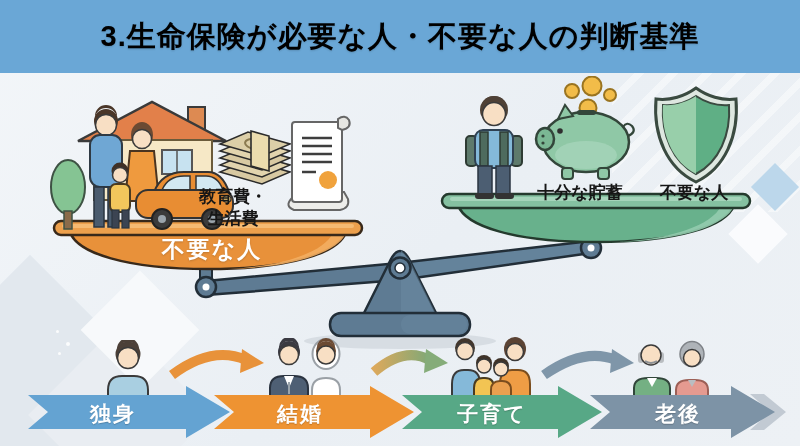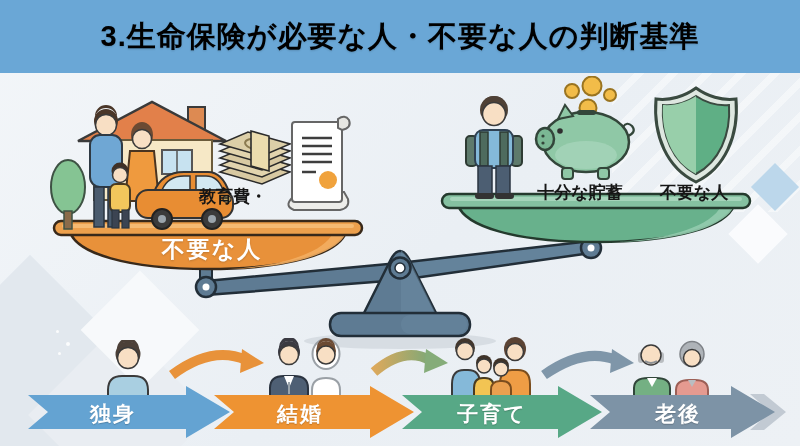--- a/index.html
+++ b/index.html
@@ -117,20 +117,21 @@
     <polygon points="6,48 48,60 76,48 34,36" fill="#D8C9A2" stroke="#2B2B2B" stroke-width="1.6"></polygon>
     <polygon points="6,41 48,53 76,41 34,29" fill="#E2D4AE" stroke="#2B2B2B" stroke-width="1.6"></polygon>
     <polygon points="6,34 48,46 76,34 34,22" fill="#D8C9A2" stroke="#2B2B2B" stroke-width="1.6"></polygon>
     <polygon points="6,27 48,39 76,27 34,15" fill="#E2D4AE" stroke="#2B2B2B" stroke-width="1.6"></polygon>
     <polygon points="6,20 48,32 76,20 34,8" fill="#DCCFA8" stroke="#2B2B2B" stroke-width="1.6"></polygon>
     <ellipse cx="41" cy="20" rx="10" ry="5" fill="none" stroke="#8A7A50" stroke-width="2" transform="rotate(8 41 20)"></ellipse>
     <polygon points="37,7 55,12 55,47 37,42" fill="#EBDCAE" stroke="#2B2B2B" stroke-width="1.6"></polygon>
   </svg>
   <div class="abs item-label" style="left:190px;top:186px;width:86px;font-family:Liberation Serif, serif;">
     <span style="display:block">教育費・</span>
+    <span style="display:block">生活費</span>
   </div>
 
   <svg class="abs" style="left:282px;top:114px;z-index:3;" width="72" height="100" viewBox="0 0 72 100">
     <path d="M 10,84 Q 2,92 12,96 L 58,96 Q 68,94 66,85 L 62,78 L 14,78 Z" fill="#EDEDEA" stroke="#666" stroke-width="2"></path>
     <rect x="10" y="8" width="50" height="80" rx="3" fill="#FFFFFF" stroke="#666" stroke-width="2"></rect>
     <path d="M 60,16 Q 70,14 67,6 Q 63,0 56,5 L 56,14 Z" fill="#E6E6E2" stroke="#666" stroke-width="2"></path>
     <line x1="20" y1="24" x2="50" y2="24" stroke="#3E3E3E" stroke-width="2.5"></line>
     <line x1="20" y1="32" x2="50" y2="32" stroke="#3E3E3E" stroke-width="2.5"></line>
     <line x1="20" y1="40" x2="50" y2="40" stroke="#3E3E3E" stroke-width="2.5"></line>
     <line x1="20" y1="48" x2="50" y2="48" stroke="#3E3E3E" stroke-width="2.5"></line>

